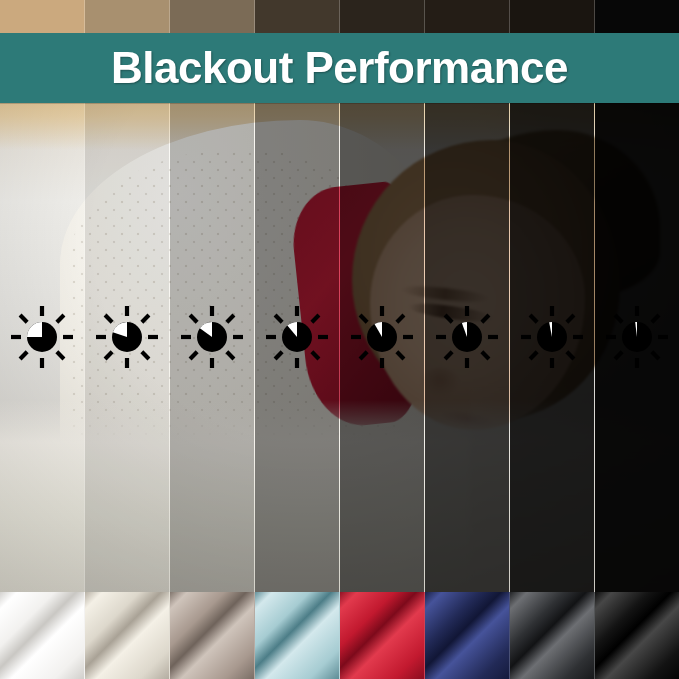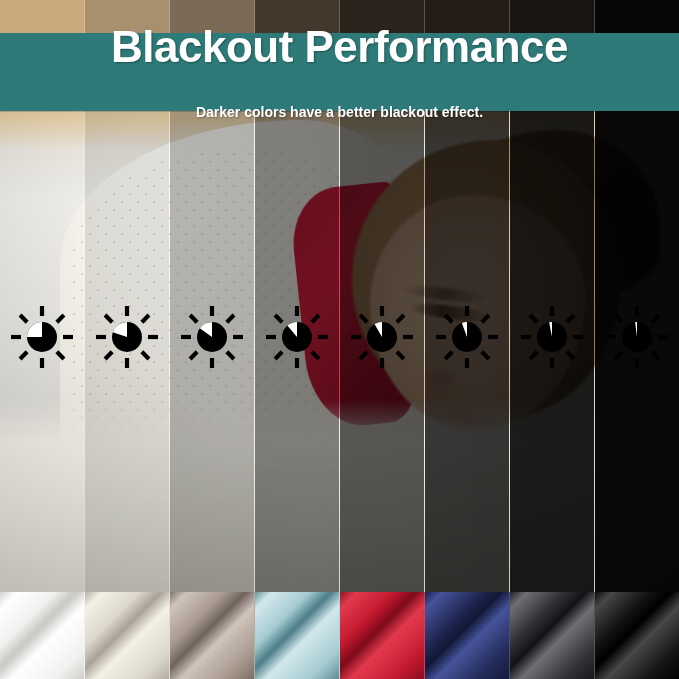--- a/index.html
+++ b/index.html
@@ -125,21 +125,21 @@
   
   .sun{
     position:absolute;left:50%;top:337px;
     width:70px;height:70px;margin-left:-35px;margin-top:-35px;
     z-index:3;
   }
   .sun svg{display:block;width:70px;height:70px;}
 
   
   #banner{
-    position:absolute;left:0;top:33px;width:679px;height:78px;
+    position:absolute;left:0;top:33px;width:679px;height:70px;
     background:#2d7a78;z-index:5;
     display:flex;flex-direction:column;align-items:center;justify-content:center;
     box-shadow:0 1px 0 rgba(0,0,0,.18);
     gap:32px;
   }
   #banner-title{
     color:#ffffff;
     font-family:"Liberation Sans",sans-serif;
     font-weight:bold;
     font-size:44px;
@@ -357,21 +357,20 @@
       <div class="chip" style="background: rgb(123, 107, 86);"></div>
       <div class="chip" style="background: rgb(66, 56, 44);"></div>
       <div class="chip" style="background: rgb(43, 36, 28);"></div>
       <div class="chip" style="background: rgb(36, 29, 22);"></div>
       <div class="chip" style="background: rgb(26, 21, 16);"></div>
       <div class="chip" style="background: rgb(7, 7, 7);"></div>
     </div>
 
   <div id="banner">
     <div id="banner-title">Blackout Performance</div>
-    <div id="banner-sub">Darker colors have a better blackout effect.</div>
   </div>
 
   <div id="swatches">
       <div class="sw" style="background: rgb(242, 241, 239);">
         <div class="sheen" style="background: linear-gradient(135deg, rgb(255, 255, 255) 0%, rgb(242, 241, 239) 13%, rgb(201, 199, 195) 21%, rgb(255, 255, 255) 28%, rgb(242, 241, 239) 40%, rgb(201, 199, 195) 47%, rgb(255, 255, 255) 54%, rgb(242, 241, 239) 68%, rgb(201, 199, 195) 80%, rgb(242, 241, 239) 100%);"></div>
       </div>
       <div class="sw" style="background: rgb(221, 216, 204);">
         <div class="sheen" style="background: linear-gradient(135deg, rgb(244, 240, 230) 0%, rgb(221, 216, 204) 13%, rgb(169, 162, 150) 21%, rgb(244, 240, 230) 28%, rgb(221, 216, 204) 40%, rgb(169, 162, 150) 47%, rgb(244, 240, 230) 54%, rgb(221, 216, 204) 68%, rgb(169, 162, 150) 80%, rgb(221, 216, 204) 100%);"></div>
       </div>
       <div class="sw" style="background: rgb(168, 153, 143);">

